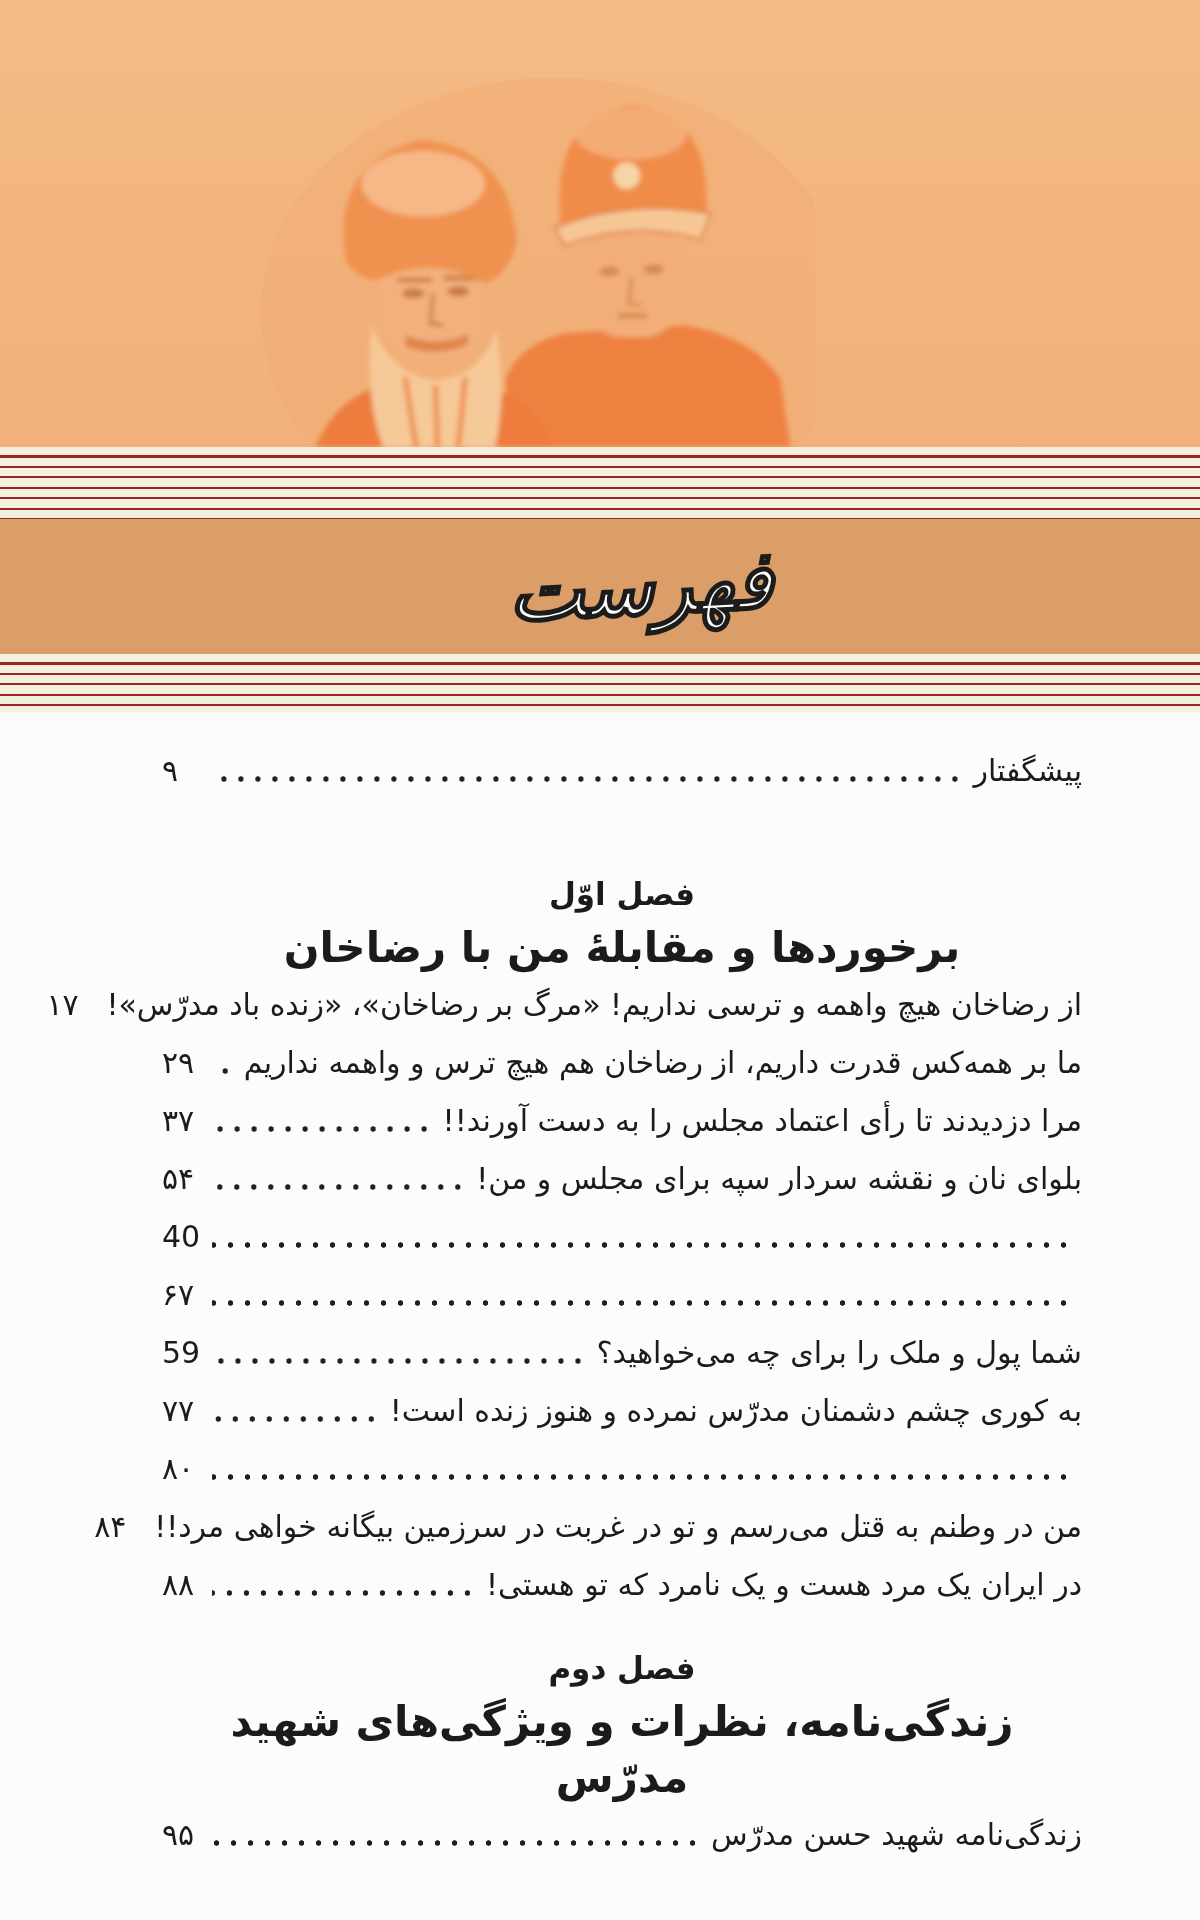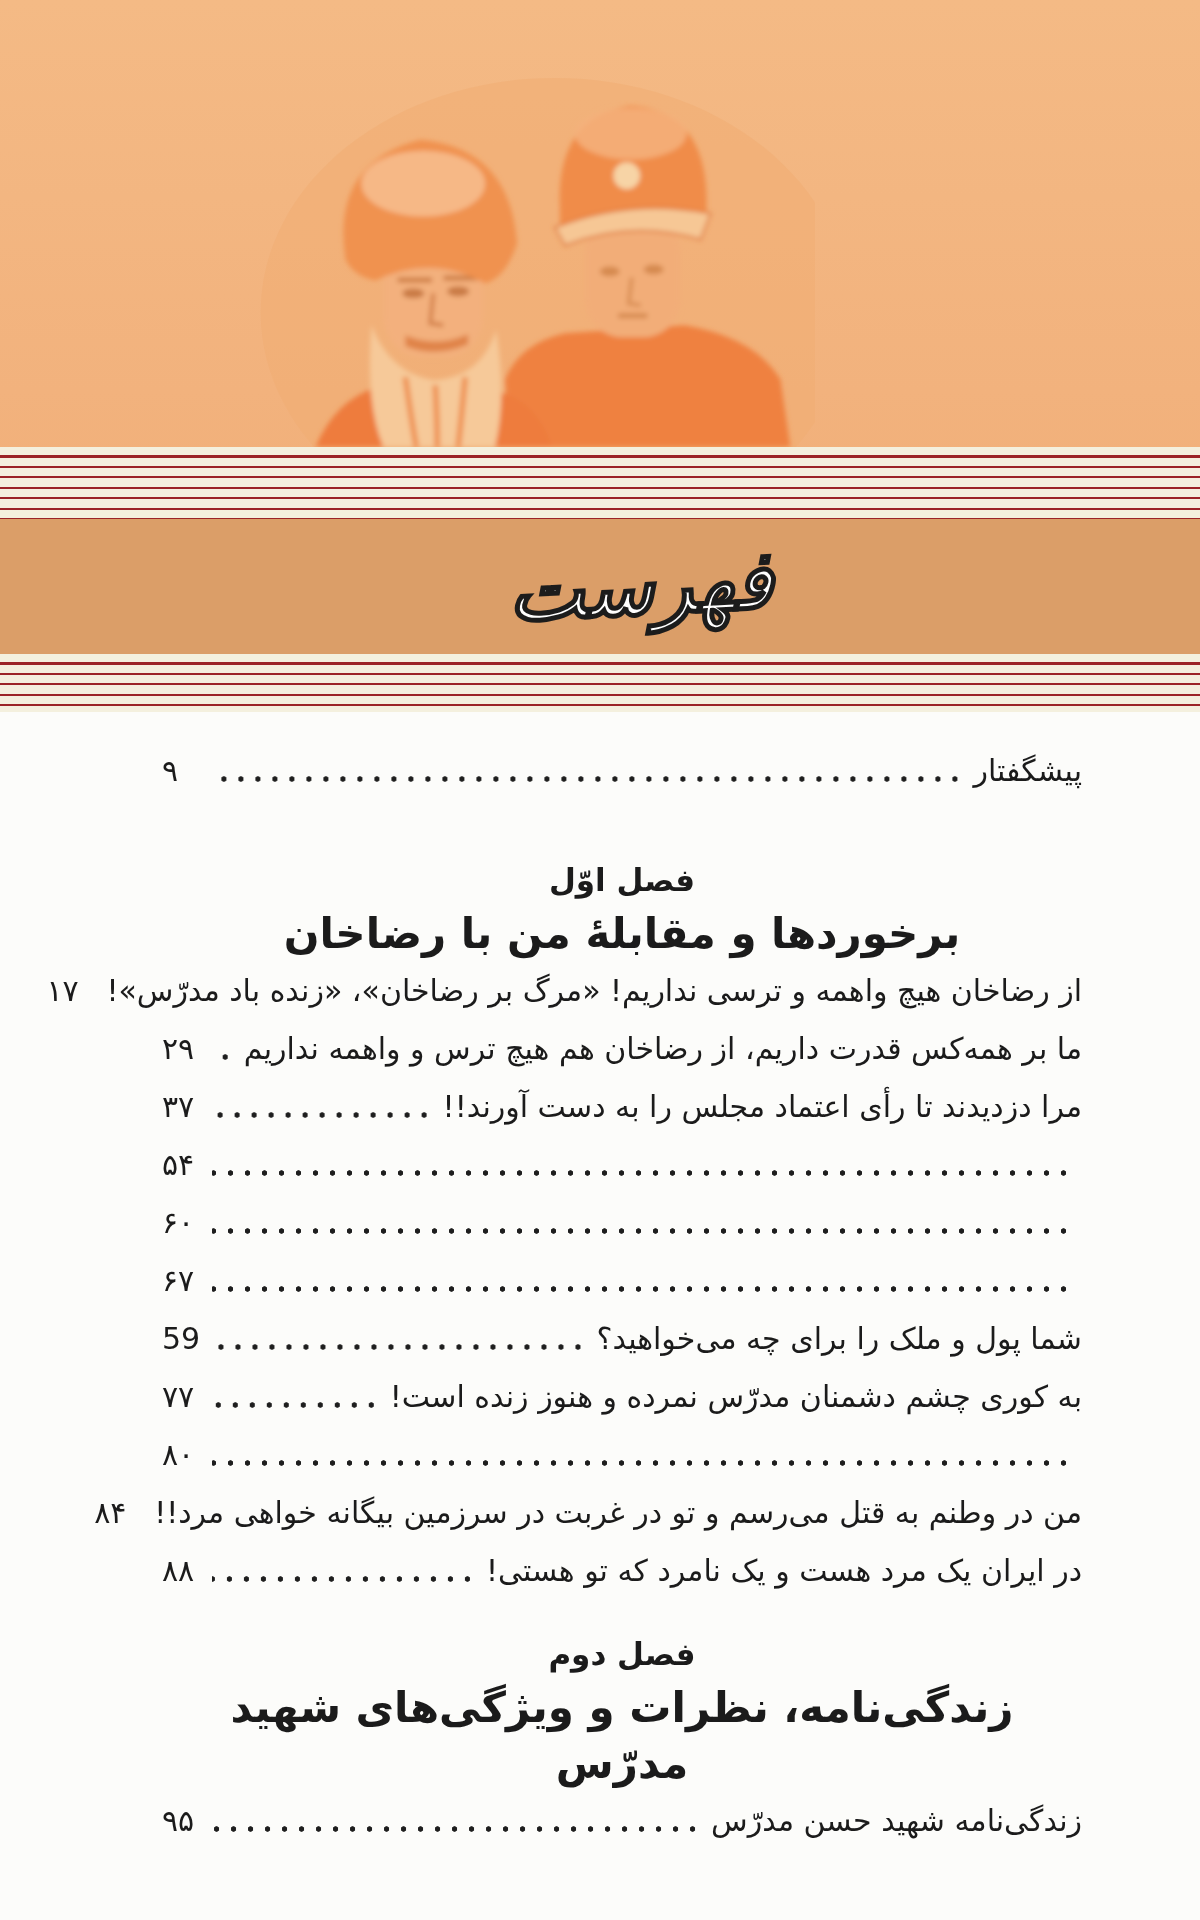--- a/index.html
+++ b/index.html
@@ -62,21 +62,21 @@
     margin-bottom:15px;margin-left:6px;margin-right:10px;
     background-image:radial-gradient(circle,#1e1e1e 2.4px,rgba(0,0,0,0) 3px);
     background-size:17px 10px;background-repeat:repeat-x;
     background-position:right center;
   }
   .leader.bare{background:none;}
   .num{flex:0 0 auto;min-width:44px;text-align:left;}
   .chapter{text-align:center;font-weight:bold;}
   .chapter .ch1{font-size:31px;line-height:52px;}
   .chapter .ch2{font-size:42px;line-height:56px;}
-  .chapter-one{margin-top:54px;}
+  .chapter-one{margin-top:68px;}
   .chapter-two{margin-top:28px;}
 </style>
 </head>
 <body>
 
 <div class="page">
 
   <header class="banner">
 
     <svg class="portrait" viewBox="0 0 560 400" aria-hidden="true">
@@ -155,27 +155,28 @@
       <span class="num">۲۹</span>
     </div>
 
     <div class="row">
       <span class="t">مرا دزدیدند تا رأی اعتماد مجلس را به دست آورند!!</span>
       <span class="leader"></span>
       <span class="num">۳۷</span>
     </div>
 
     <div class="row">
+      <span class="t">بلوای نان و نقشه سردار سپه برای مجلس و من!</span>
       <span class="leader"></span>
       <span class="num">۵۴</span>
     </div>
 
     <div class="row">
       <span class="leader"></span>
-      <span class="num">۶۰</span>
+      <span class="num">40</span>
     </div>
 
     <div class="row">
       <span class="leader"></span>
       <span class="num">۶۷</span>
     </div>
 
     <div class="row">
       <span class="t">شما پول و ملک را برای چه می‌خواهید؟</span>
       <span class="leader"></span>

